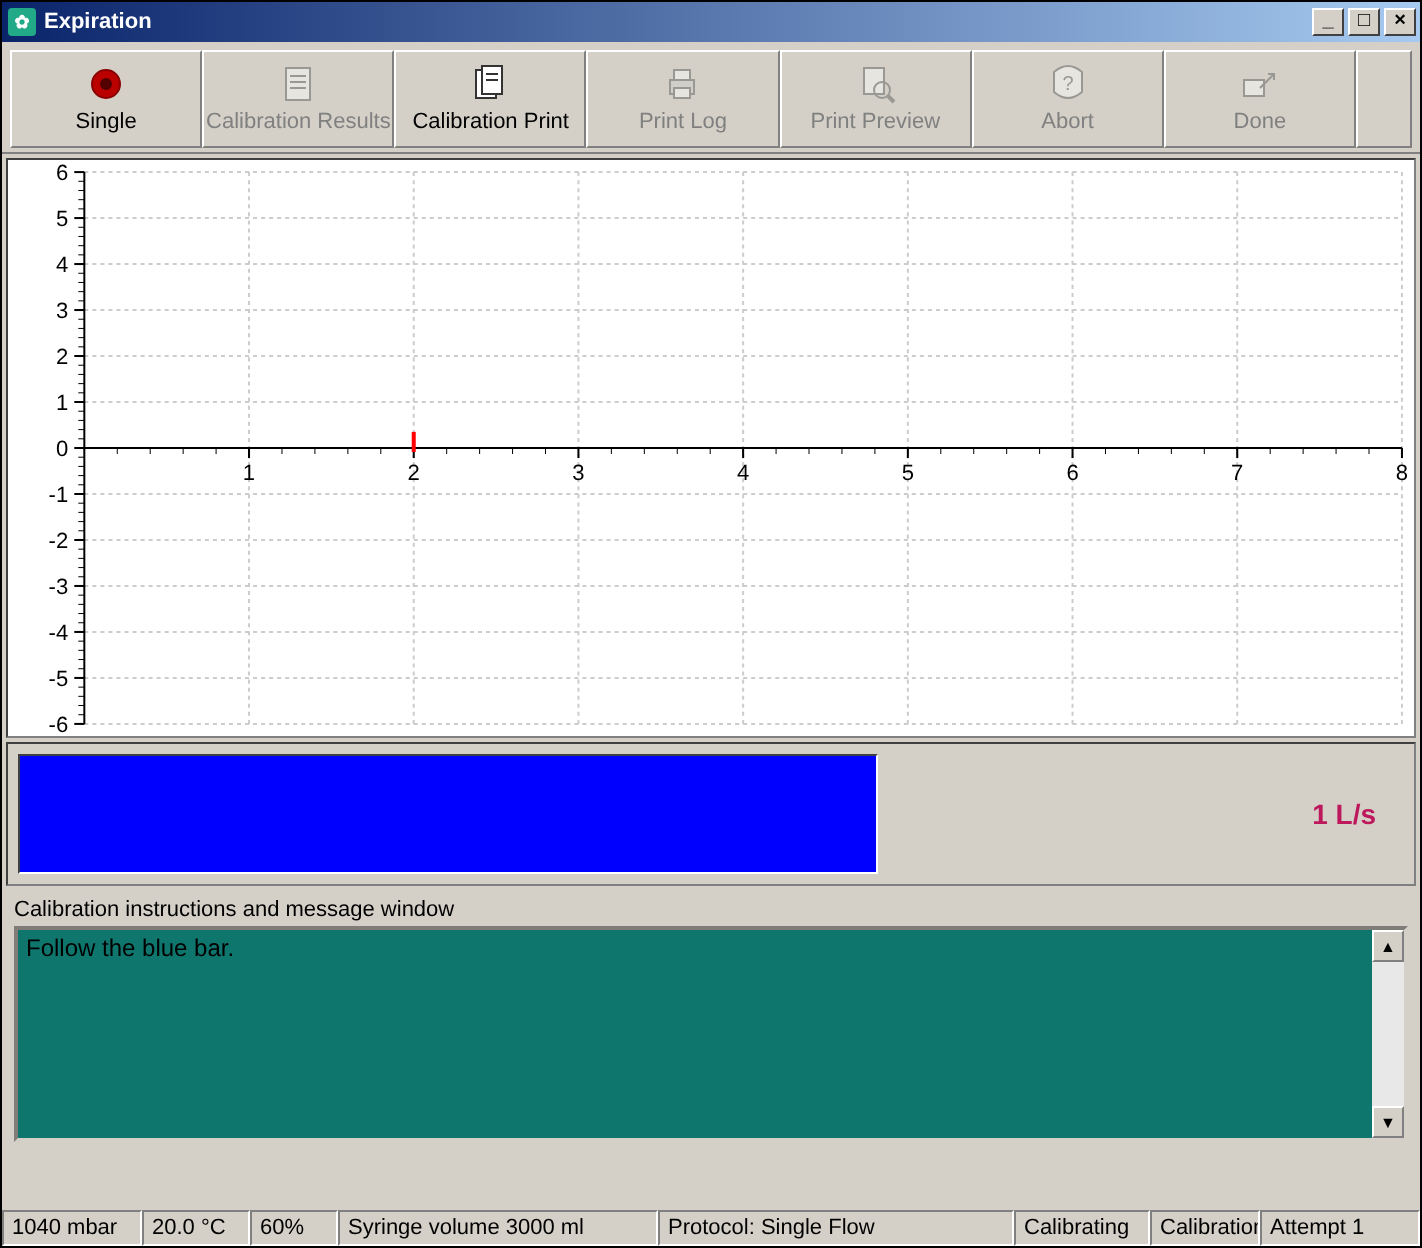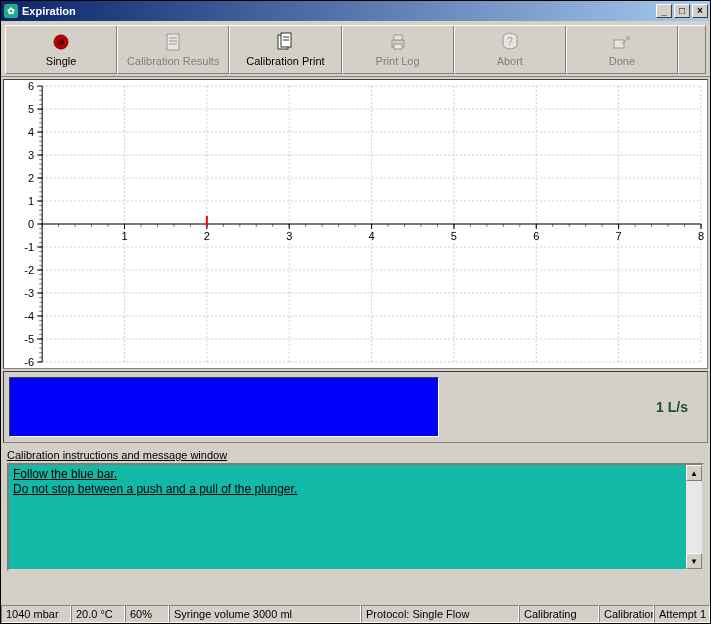--- a/index.html
+++ b/index.html
@@ -105,41 +105,39 @@
     border-bottom-color: #fff;
   }
   .progress-label {
     margin-left: auto;
     display: flex;
     align-items: center;
     justify-content: flex-end;
     font-size: 14px;
     font-weight: bold;
     padding-right: 14px;
-    color: #14532d;
+    color: #be185d;
     text-align: right;
   }
 
   
   .msg-caption {
     margin: 6px 6px 0 6px;
     font-size: 11px;
     color: #000;
-    text-decoration: underline;
   }
   .msg-box {
     margin: 2px 6px 4px 6px;
-    background: #14b8a6;
+    background: #0f766e;
     border: 2px inset #d4d0c8;
     height: 108px;
     position: relative;
     padding: 2px 18px 2px 4px;
     font-size: 12px;
     line-height: 15px;
-    text-decoration: underline;
   }
   .msg-scroll {
     position: absolute;
     right: 0; top: 0;
     width: 16px; height: 100%;
     background: #d4d0c8;
     display: flex; flex-direction: column;
   }
   .msg-scroll .sb-btn {
     height: 16px;
@@ -220,20 +218,30 @@
   </div>
   <div class="tool-btn disabled">
     <span class="ico">
       <svg viewBox="0 0 20 20" width="20" height="20">
           <rect x="4" y="8" width="12" height="7" fill="#ccc" stroke="#555"></rect>
           <rect x="6" y="3" width="8" height="5" fill="#fff" stroke="#555"></rect>
           <rect x="6" y="12" width="8" height="5" fill="#fff" stroke="#555"></rect>
         </svg>
     </span>
     <span>Print Log</span>
+  </div>
+  <div class="tool-btn disabled">
+    <span class="ico">
+      <svg viewBox="0 0 20 20" width="20" height="20">
+          <rect x="4" y="2" width="10" height="13" fill="#fff" stroke="#555"></rect>
+          <circle cx="13" cy="13" r="4" fill="none" stroke="#555"></circle>
+          <line x1="16" y1="16" x2="19" y2="19" stroke="#555" stroke-width="2"></line>
+        </svg>
+    </span>
+    <span>Print Preview</span>
   </div>
   <div class="tool-btn disabled">
     <span class="ico">
       <svg viewBox="0 0 20 20" width="20" height="20">
           <path d="M3 4 Q10 -2 17 4 L17 14 Q10 20 3 14 Z" fill="#fff" stroke="#555"></path>
           <text x="10" y="13" text-anchor="middle" font-size="10" fill="#555">?</text>
         </svg>
     </span>
     <span>Abort</span>
   </div>
@@ -423,31 +431,30 @@
 
 <div class="progress-area">
   <div class="progress-track" id="flow-bar" style="background: rgb(0, 0, 255); flex-basis: 62%;"></div>
   <div class="progress-label">1 L/s</div>
 </div>
 
 <div class="msg-caption">Calibration instructions and message window</div>
 <div class="msg-box">
   <div id="msg-lines">
       <div>Follow the blue bar.</div>
-      <div>Do not stop between a push and a pull of the plunger.</div>
     </div>
   <div class="msg-scroll">
     <div class="sb-btn">▲</div>
     <div class="sb-track"></div>
     <div class="sb-btn">▼</div>
   </div>
 </div>
 
 <div class="status-bar">
   <div class="status-cell" style="width:70px">1040 mbar</div>
   <div class="status-cell" style="width:54px">20.0 °C</div>
   <div class="status-cell" style="width:44px">60%</div>
-  <div class="status-cell" style="width:192px">Syringe volume 3000 ml</div>
-  <div class="status-cell" style="width:158px">Protocol: Single Flow</div>
-  <div class="status-cell" style="width:80px">Calibrating</div>
+  <div class="status-cell" style="width:160px">Syringe volume 3000 ml</div>
+  <div class="status-cell" style="width:178px">Protocol: Single Flow</div>
+  <div class="status-cell" style="width:68px">Calibrating</div>
   <div class="status-cell" style="width:55px">Calibration</div>
   <div class="status-cell" style="flex:1">Attempt 1</div>
 </div>
 
 </body></html>

